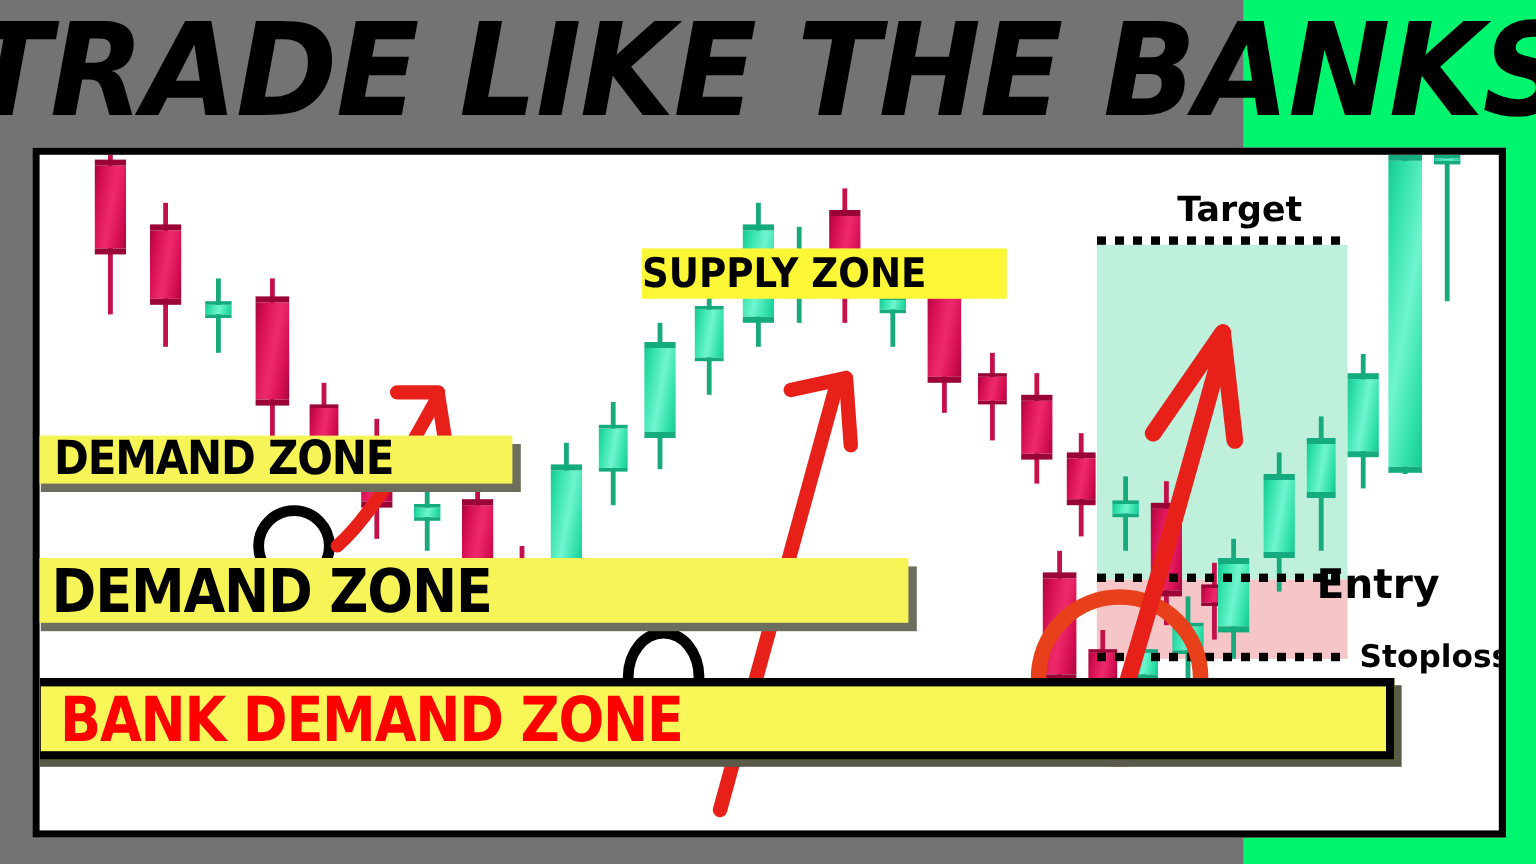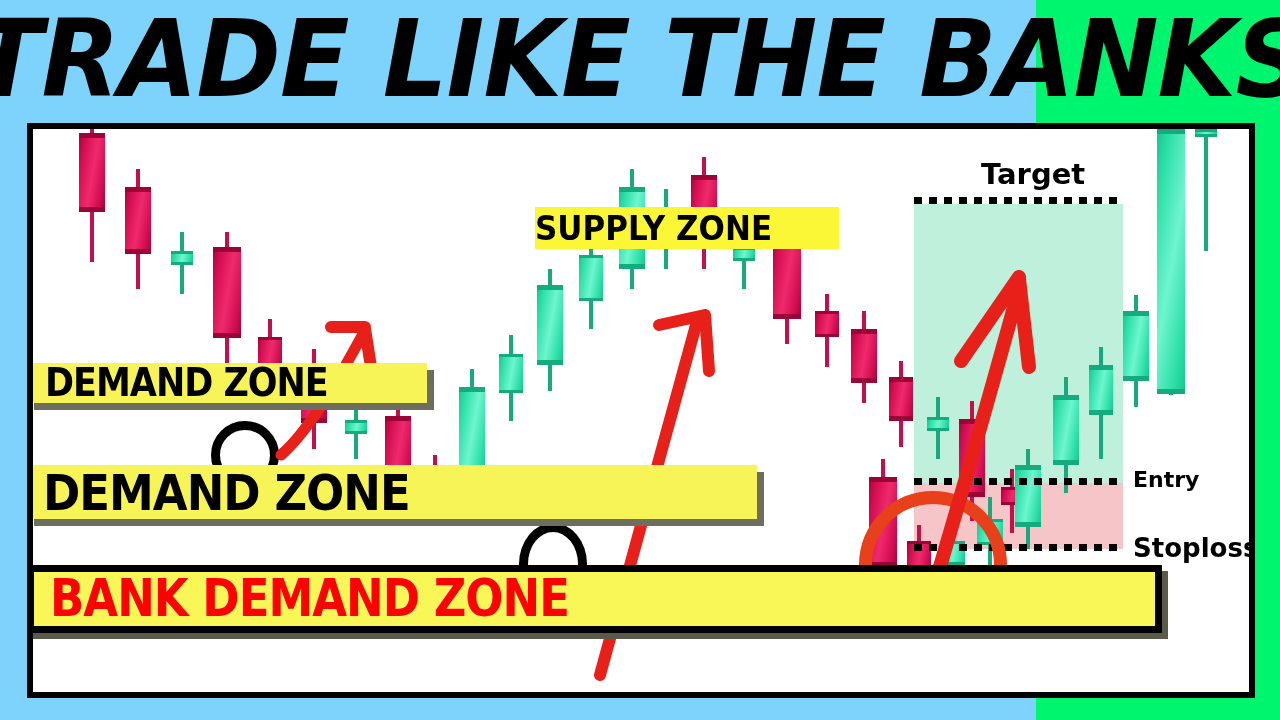--- a/index.html
+++ b/index.html
@@ -2,21 +2,21 @@
 <html><head>
 <meta charset="utf-8">
 <style>
   html,body{margin:0;padding:0;}
   body{
     width:1280px;height:720px;overflow:hidden;
     font-family:"Liberation Sans",sans-serif;
     background:#00F56E;
     position:relative;
   }
-  #stage{position:absolute;left:0;top:0;width:1036px;height:720px;background:#7dd3fc;}
+  #stage{position:absolute;left:0;top:0;width:1036px;height:720px;background:#737373;}
 
   
   .title-bar{
     position:absolute;left:0;top:0;width:1280px;height:118px;
     display:flex;align-items:center;justify-content:center;
   }
   .title-text{
     font-family:"DejaVu Sans",sans-serif;
     font-weight:bold;font-style:italic;
     font-size:96px;line-height:96px;
@@ -73,21 +73,21 @@
   }
 
   .supply-bar{position:absolute;background:#fbf736;display:flex;align-items:center;}
   .supply-txt{
     font-family:"DejaVu Sans",sans-serif;font-weight:bold;color:#000;
     font-size:31px;letter-spacing:0px;white-space:nowrap;transform:scaleY(1.1);
   }
 
   .bank-bar{
     position:absolute;background:#f9f757;border:7px solid #000;
-    box-sizing:border-box;display:flex;
+    box-sizing:border-box;display:flex;align-items:center;
     box-shadow:6px 6px 0 0 #5a5a4a;
   }
   .bank-txt{
     font-family:"DejaVu Sans",sans-serif;font-weight:bold;color:#FF0000;
     font-size:45px;letter-spacing:-1px;white-space:nowrap;
     transform:scaleY(1.15);transform-origin:left center;padding-left:16px;
   }
 
   
   .ring{position:absolute;border-radius:50%;box-sizing:border-box;}
@@ -251,21 +251,21 @@
         </div>
       <div class="candle" style="left:1162px;top:0px;width:22px;height:130px;">
         <div class="wick up" style="top:0px;height:122px;"></div>
         <div class="body up small" style="top:0px;height:8px;"></div>
         </div>
 
       <div class="dotline" style="left:881px;top:68px;width:210px;"></div>
       <div class="zlabel" style="left:948px;top:28px;font-size:29px;">Target</div>
 
       <div class="dotline" style="left:881px;top:349px;width:210px;"></div>
-      <div class="zlabel" style="left:1100px;top:338px;font-size:22px;">Entry</div>
+      <div class="zlabel" style="left:1064px;top:338px;font-size:34px;">Entry</div>
 
       <div class="dotline" style="left:881px;top:415px;width:210px;"></div>
       <div class="zlabel" style="left:1100px;top:404px;font-size:26px;">Stoploss</div>
 
       <div class="ring black" style="left:178px;top:292px;width:68px;height:68px;"></div>
       <div class="ring black" style="left:486px;top:394px;width:68px;height:82px;"></div>
       <div class="ring red" style="left:826px;top:362px;width:148px;height:148px;"></div>
 
       <svg class="overlay" viewBox="0 0 1216 563">
         <g stroke="#E8201A" stroke-width="11" stroke-linecap="round" fill="none">

